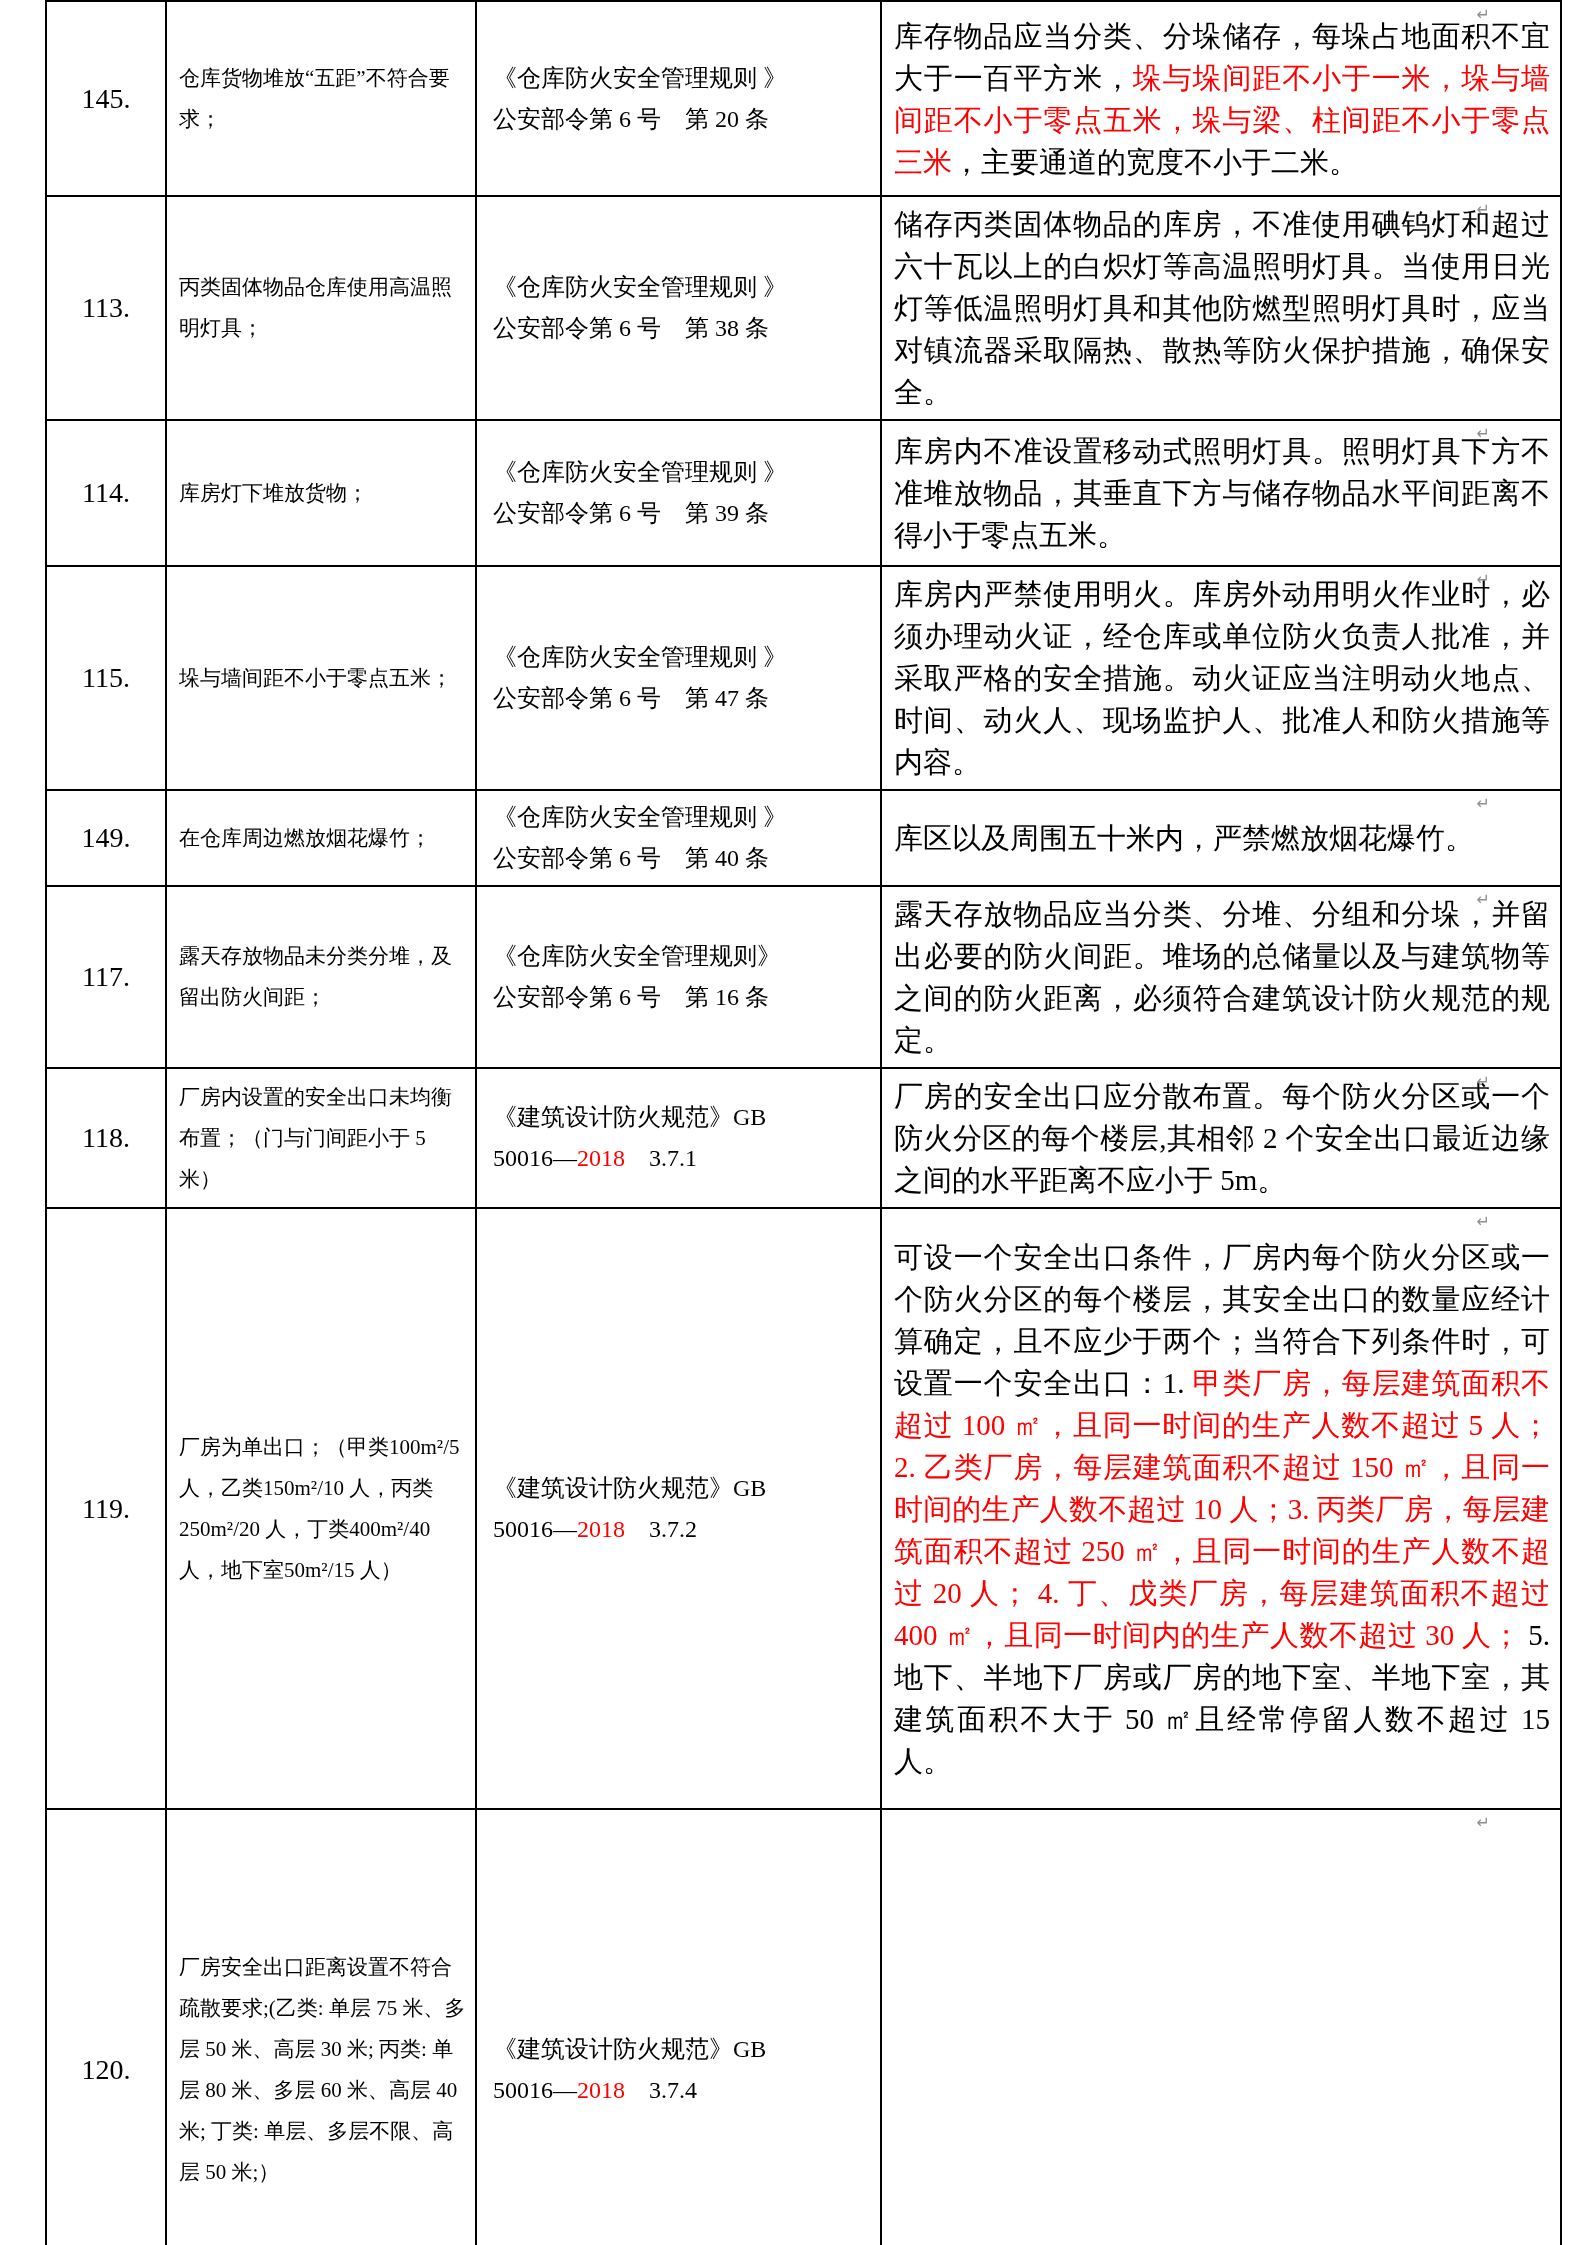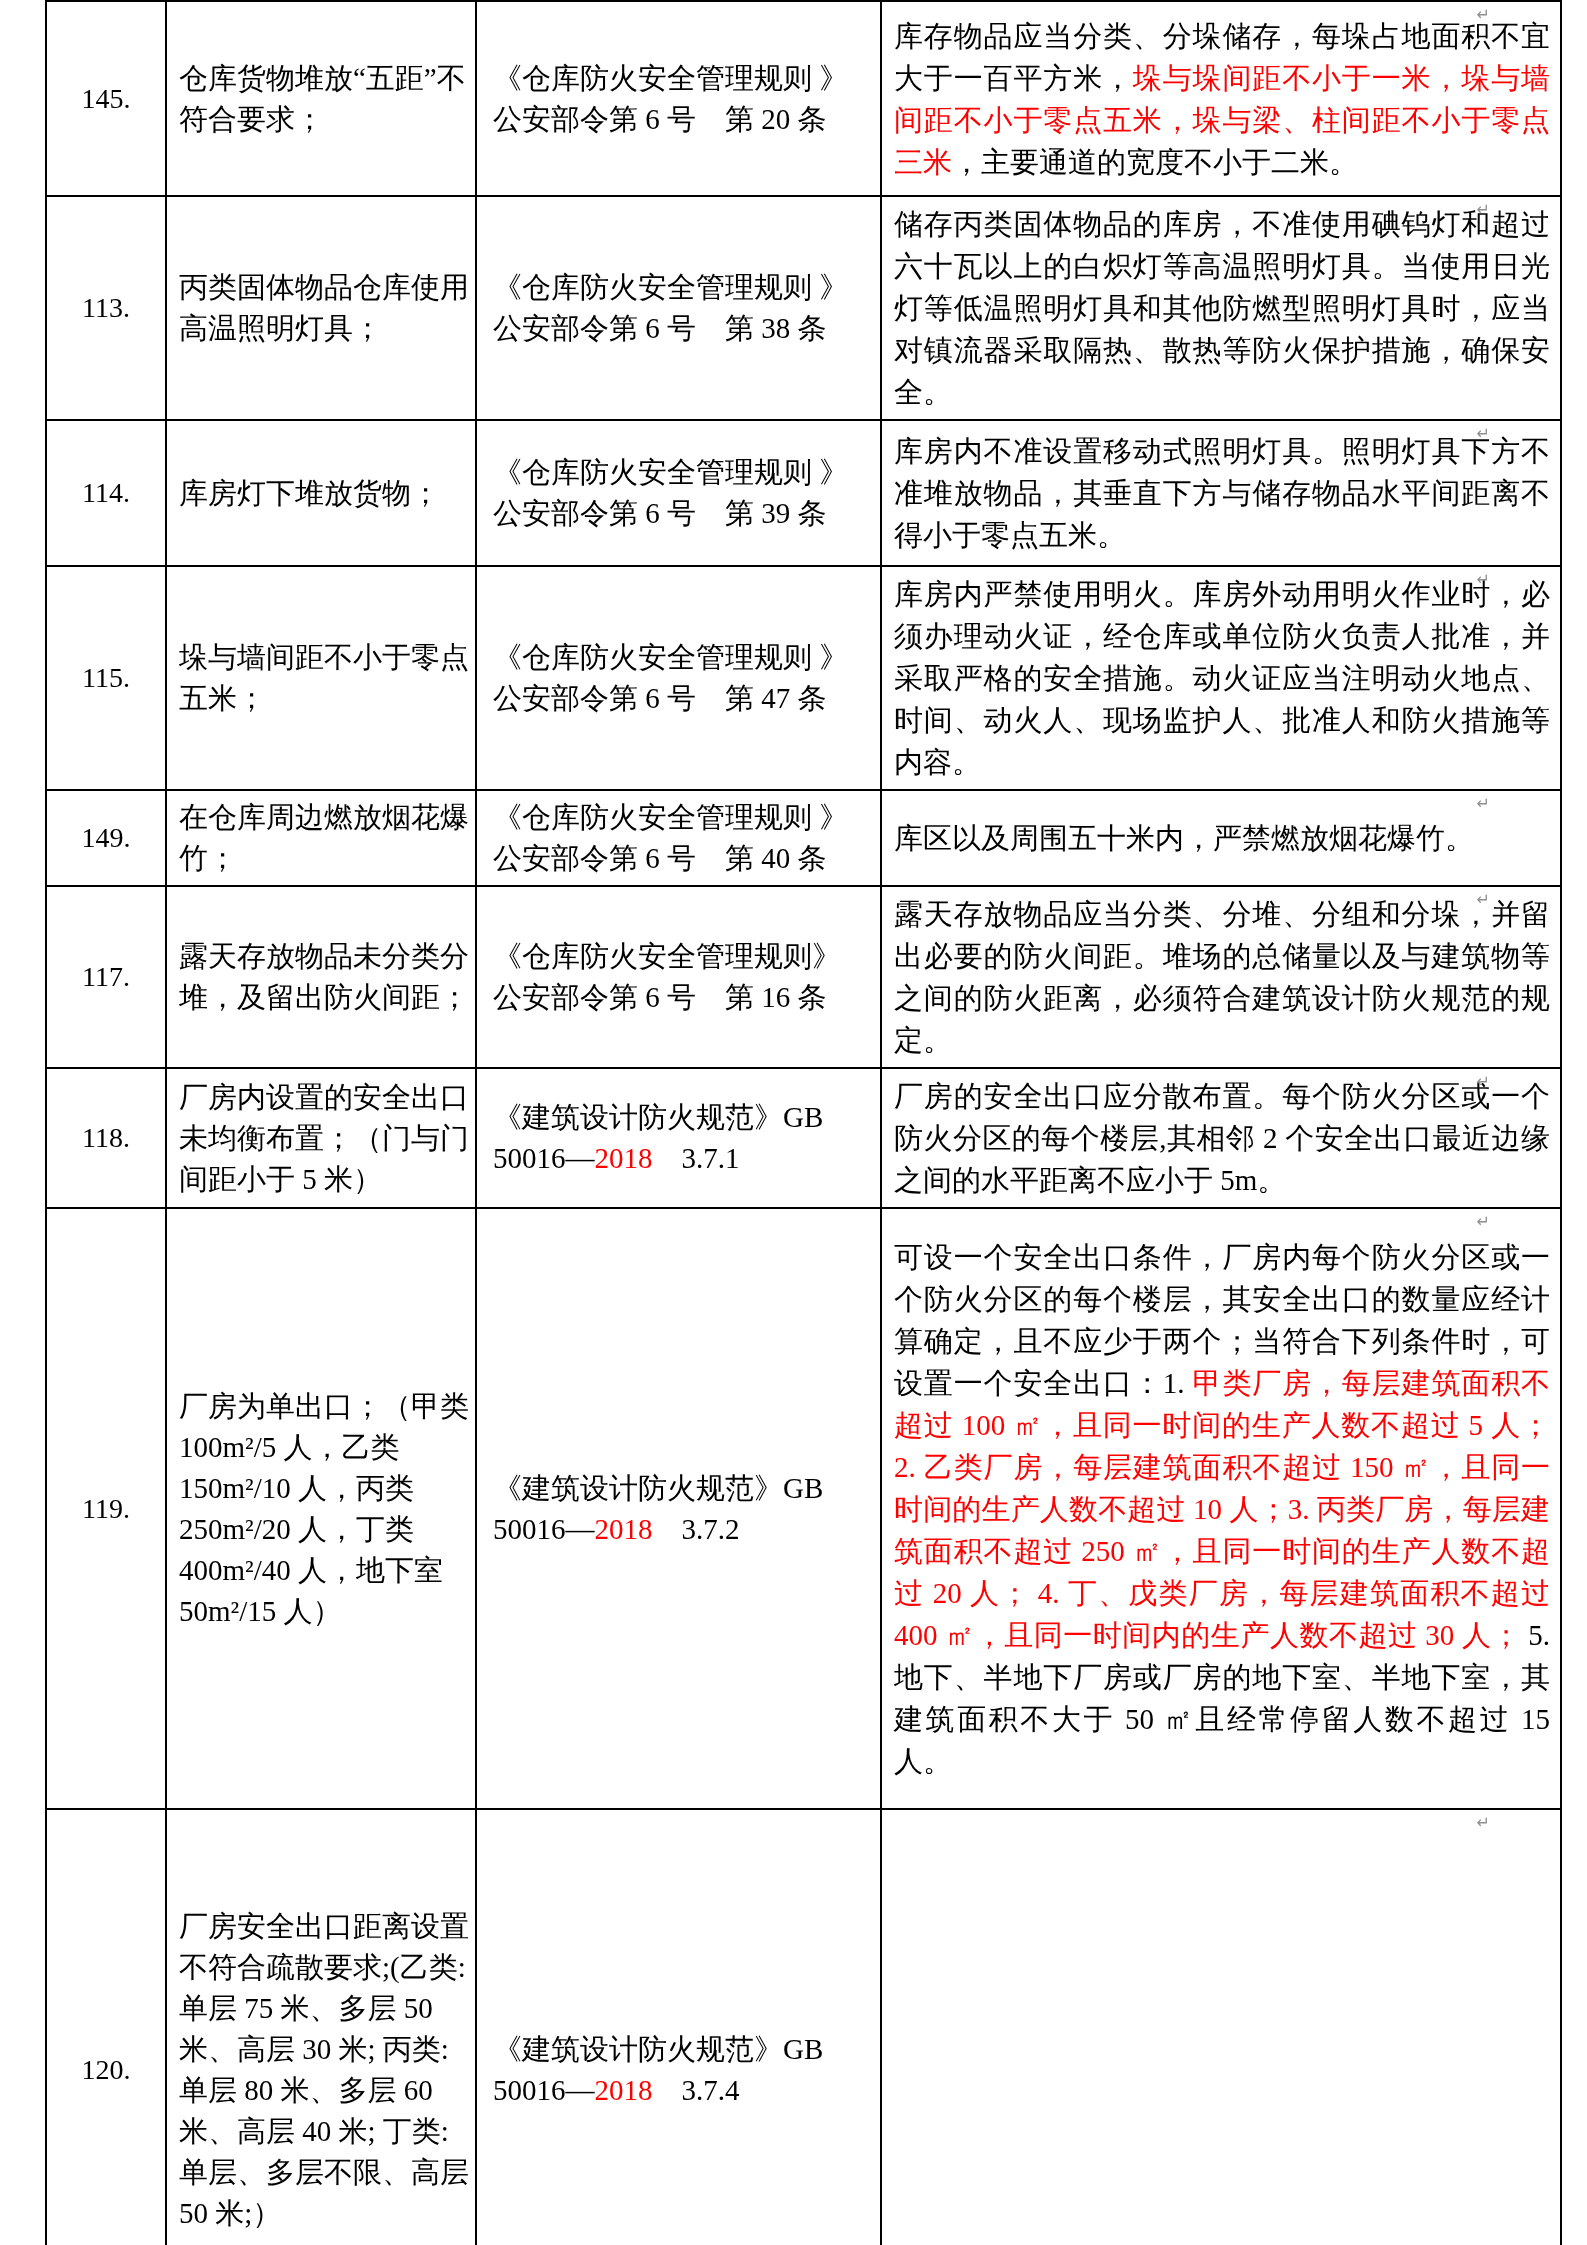--- a/index.html
+++ b/index.html
@@ -23,27 +23,27 @@
   }
   tr.h112{height:195px} tr.h113{height:192px} tr.h114{height:146px}
   tr.h115{height:193px} tr.h116{height:84px}  tr.h117{height:150px}
   tr.h118{height:127px} tr.h119{height:601px} tr.h120{height:522px}
 
   td.c-no{
     text-align:center;
     font-size:28px;
   }
   td.c-issue{
-    font-size:29px;
+    font-size:21px;
     line-height:41px;
     padding:6px 6px 6px 12px;
     text-align:left;
   }
   td.c-basis{
-    font-size:29px;
+    font-size:24px;
     line-height:41px;
     padding:6px 6px 6px 16px;
     text-align:left;
     margin-top:35px;
   }
   td.c-detail{
     font-size:29px;
     line-height:42px;
     padding:6px 10px 6px 12px;
     text-align:justify;

